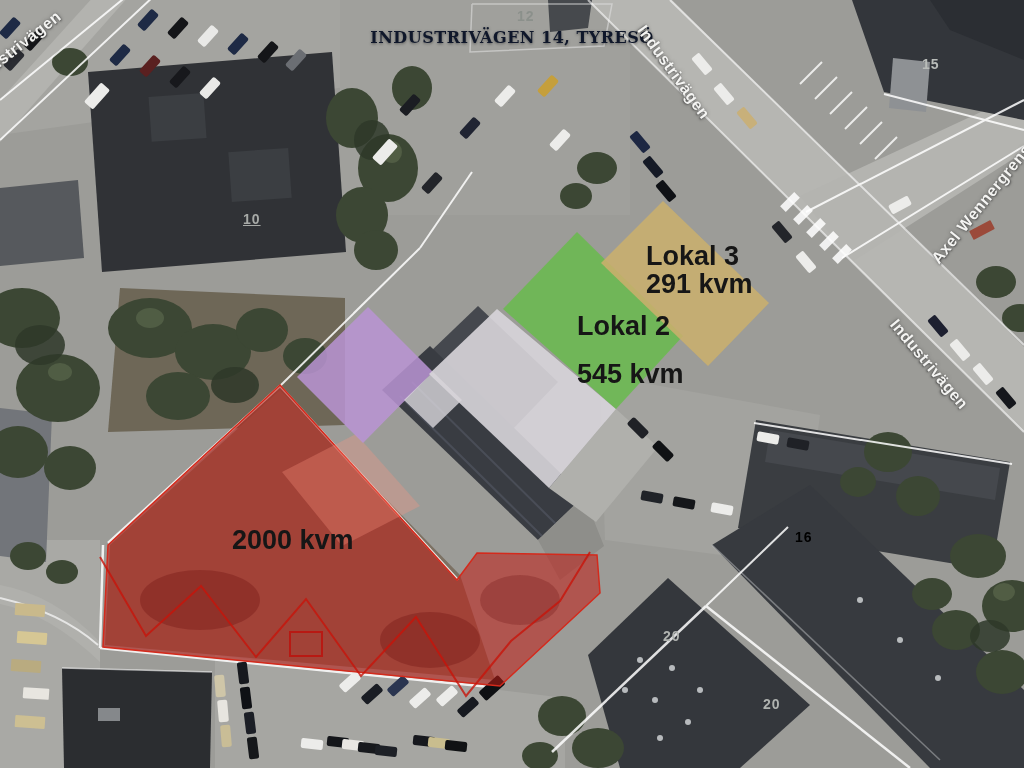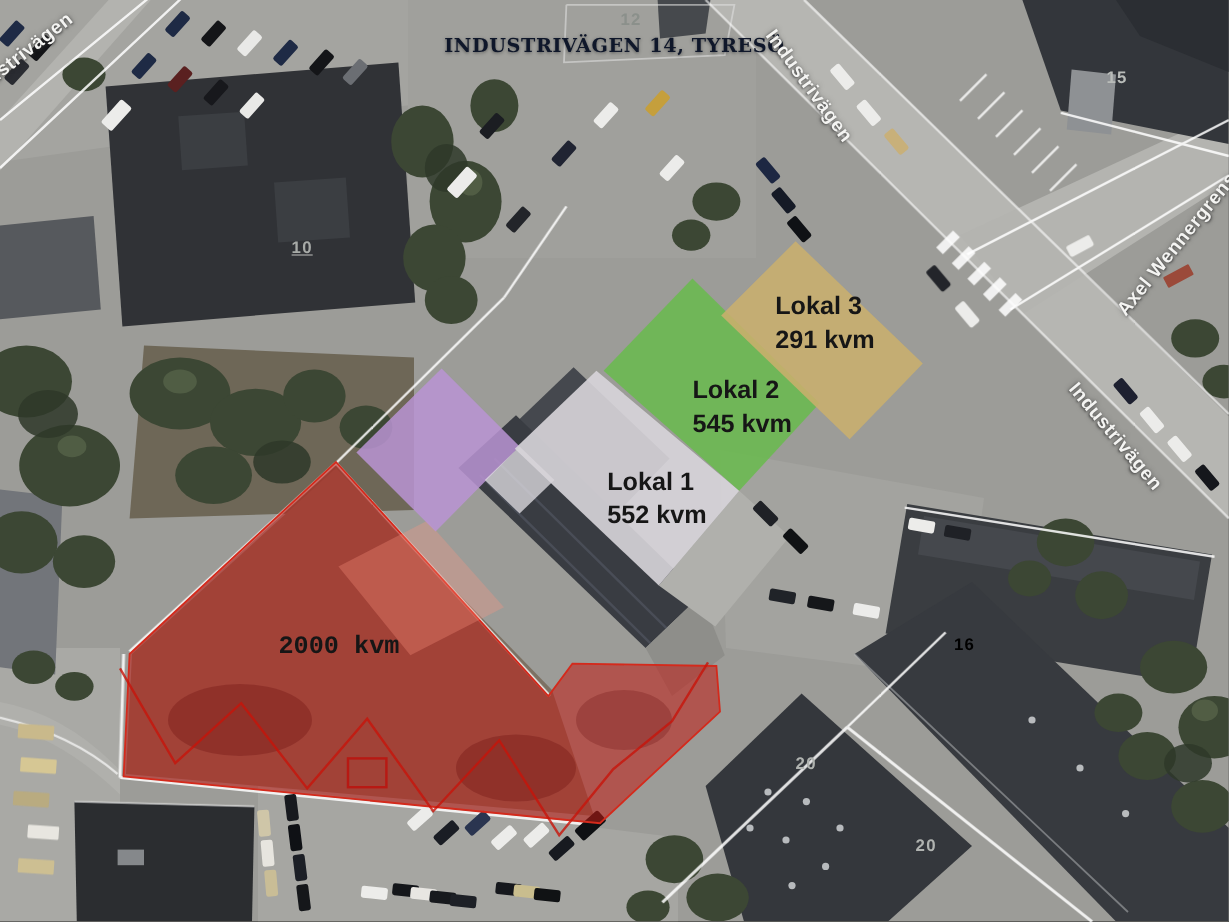--- a/index.html
+++ b/index.html
@@ -9,21 +9,21 @@
     font-family:"Liberation Sans", sans-serif;
   }
   #scene{position:absolute;left:0;top:0;}
   .page-title{
     position:absolute;left:512px;top:28px;transform:translateX(-50%);
     font-family:"DejaVu Serif", serif;font-weight:bold;font-size:16px;
     letter-spacing:.5px;color:#0f172a;white-space:nowrap;
     text-shadow:0 1px 3px rgba(0,0,0,.45);
   }
   .area-label{
-    position:absolute;color:#161616;font-size:21px;font-weight:600;
+    position:absolute;color:#161616;font-size:27px;font-weight:600;
     line-height:28px;white-space:nowrap;
   }
   .street-label{
     position:absolute;color:#f4f4f2;font-size:16px;font-weight:600;
     white-space:nowrap;letter-spacing:.5px;
     text-shadow:0 1px 2px rgba(40,40,40,.7), 0 0 4px rgba(60,60,60,.5);
     transform-origin:left top;
   }
   .lot-number{
     position:absolute;font-size:14px;font-weight:600;letter-spacing:1px;
@@ -289,41 +289,37 @@
     <polygon points="368,307 433,372 363,443 297,377" fill="rgba(186,148,211,0.85)"></polygon>
     <polygon points="433,372 462,400 433,428 404,400" fill="rgba(228,226,231,0.75)"></polygon>
   </g>
   <polygon points="497,309 616,409 549,488 429,374" fill="rgba(216,213,218,0.9)"></polygon>
   <polygon points="577,232 683,336 616,409 503,309" fill="rgba(104,187,76,0.85)"></polygon>
   <polygon points="663,201 769,303 708,366 601,263" fill="rgba(201,175,109,0.88)"></polygon>
 </svg>
 
 <div class="page-title">INDUSTRIVÄGEN 14, TYRESÖ</div>
 
-<div class="area-label" style="left:506px;top:388px;">
-  <span style="display:block;">Lokal 1</span>
-  <span style="display:block;">552 kvm</span>
-</div>
 <div class="area-label" style="left:577px;top:312px;">
   <span style="display:block;">Lokal 2</span>
-  <span style="display:block;">545 kvm</span>
+  <span style="display:block;margin-top:20px;">545 kvm</span>
 </div>
 <div class="area-label" style="left:646px;top:242px;">
   <span style="display:block;">Lokal 3</span>
   <span style="display:block;">291 kvm</span>
 </div>
 <div class="area-label" style="left:232px;top:526px;">
-  <span style="display:block;font-family:Liberation Mono, monospace;">2000 kvm</span>
+  <span style="display:block;">2000 kvm</span>
 </div>
 
 <div class="street-label" style="left:-34px;top:76px;transform:rotate(-38deg);">Industrivägen</div>
 <div class="street-label" style="left:648px;top:22px;transform:rotate(54deg);">Industrivägen</div>
 <div class="street-label" style="left:900px;top:316px;transform:rotate(50deg);">Industrivägen</div>
 <div class="street-label" style="left:928px;top:256px;transform:rotate(-51deg);">Axel Wennergrens väg</div>
 
 <div class="lot-number" style="left:517px;top:8px;color:#8b908b;">12</div>
-<div class="lot-number" style="left:243px;top:198px;color:#a7aaa7;text-decoration:underline;">10</div>
+<div class="lot-number" style="left:243px;top:211px;color:#a7aaa7;text-decoration:underline;">10</div>
 <div class="lot-number" style="left:922px;top:56px;color:#b9bcb9;">15</div>
 <div class="lot-number" style="left:795px;top:482px;color:#000000;margin-top:47px;">16</div>
 <div class="lot-number" style="left:663px;top:628px;color:#b0b3b0;">20</div>
 <div class="lot-number" style="left:763px;top:696px;color:#b0b3b0;text-align:right;">20</div>
 
 </div>
 
 </body></html>

